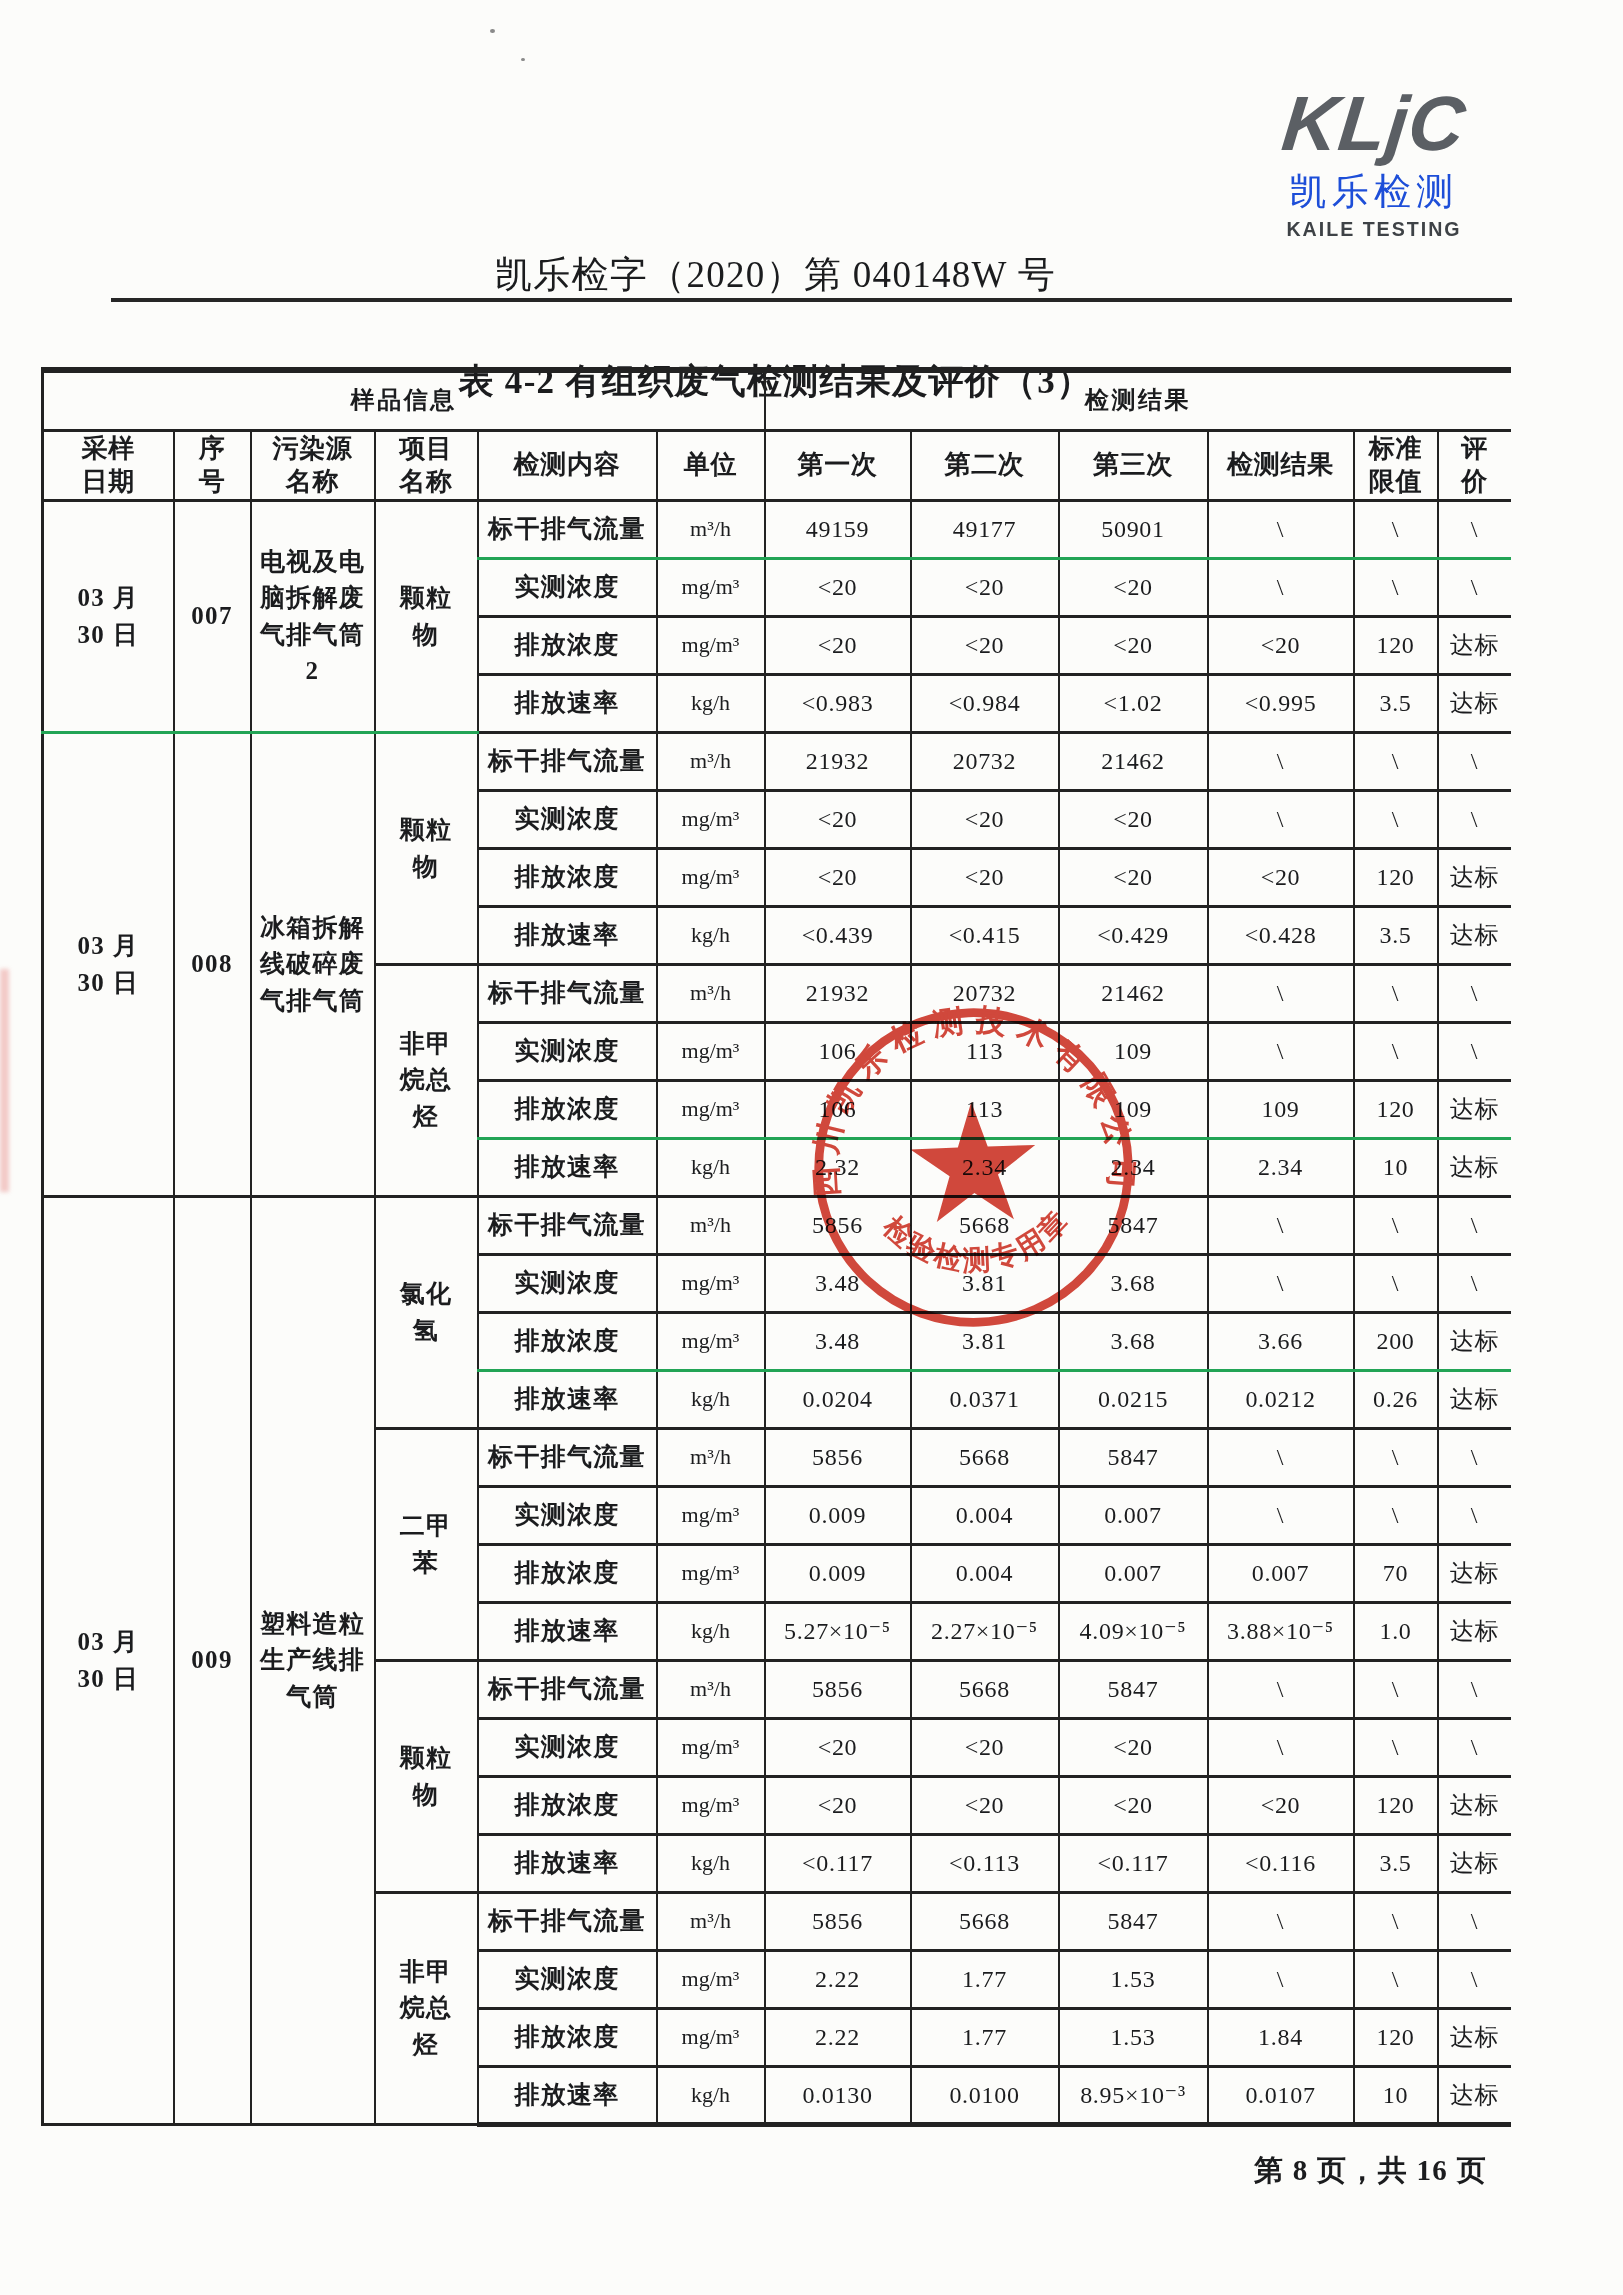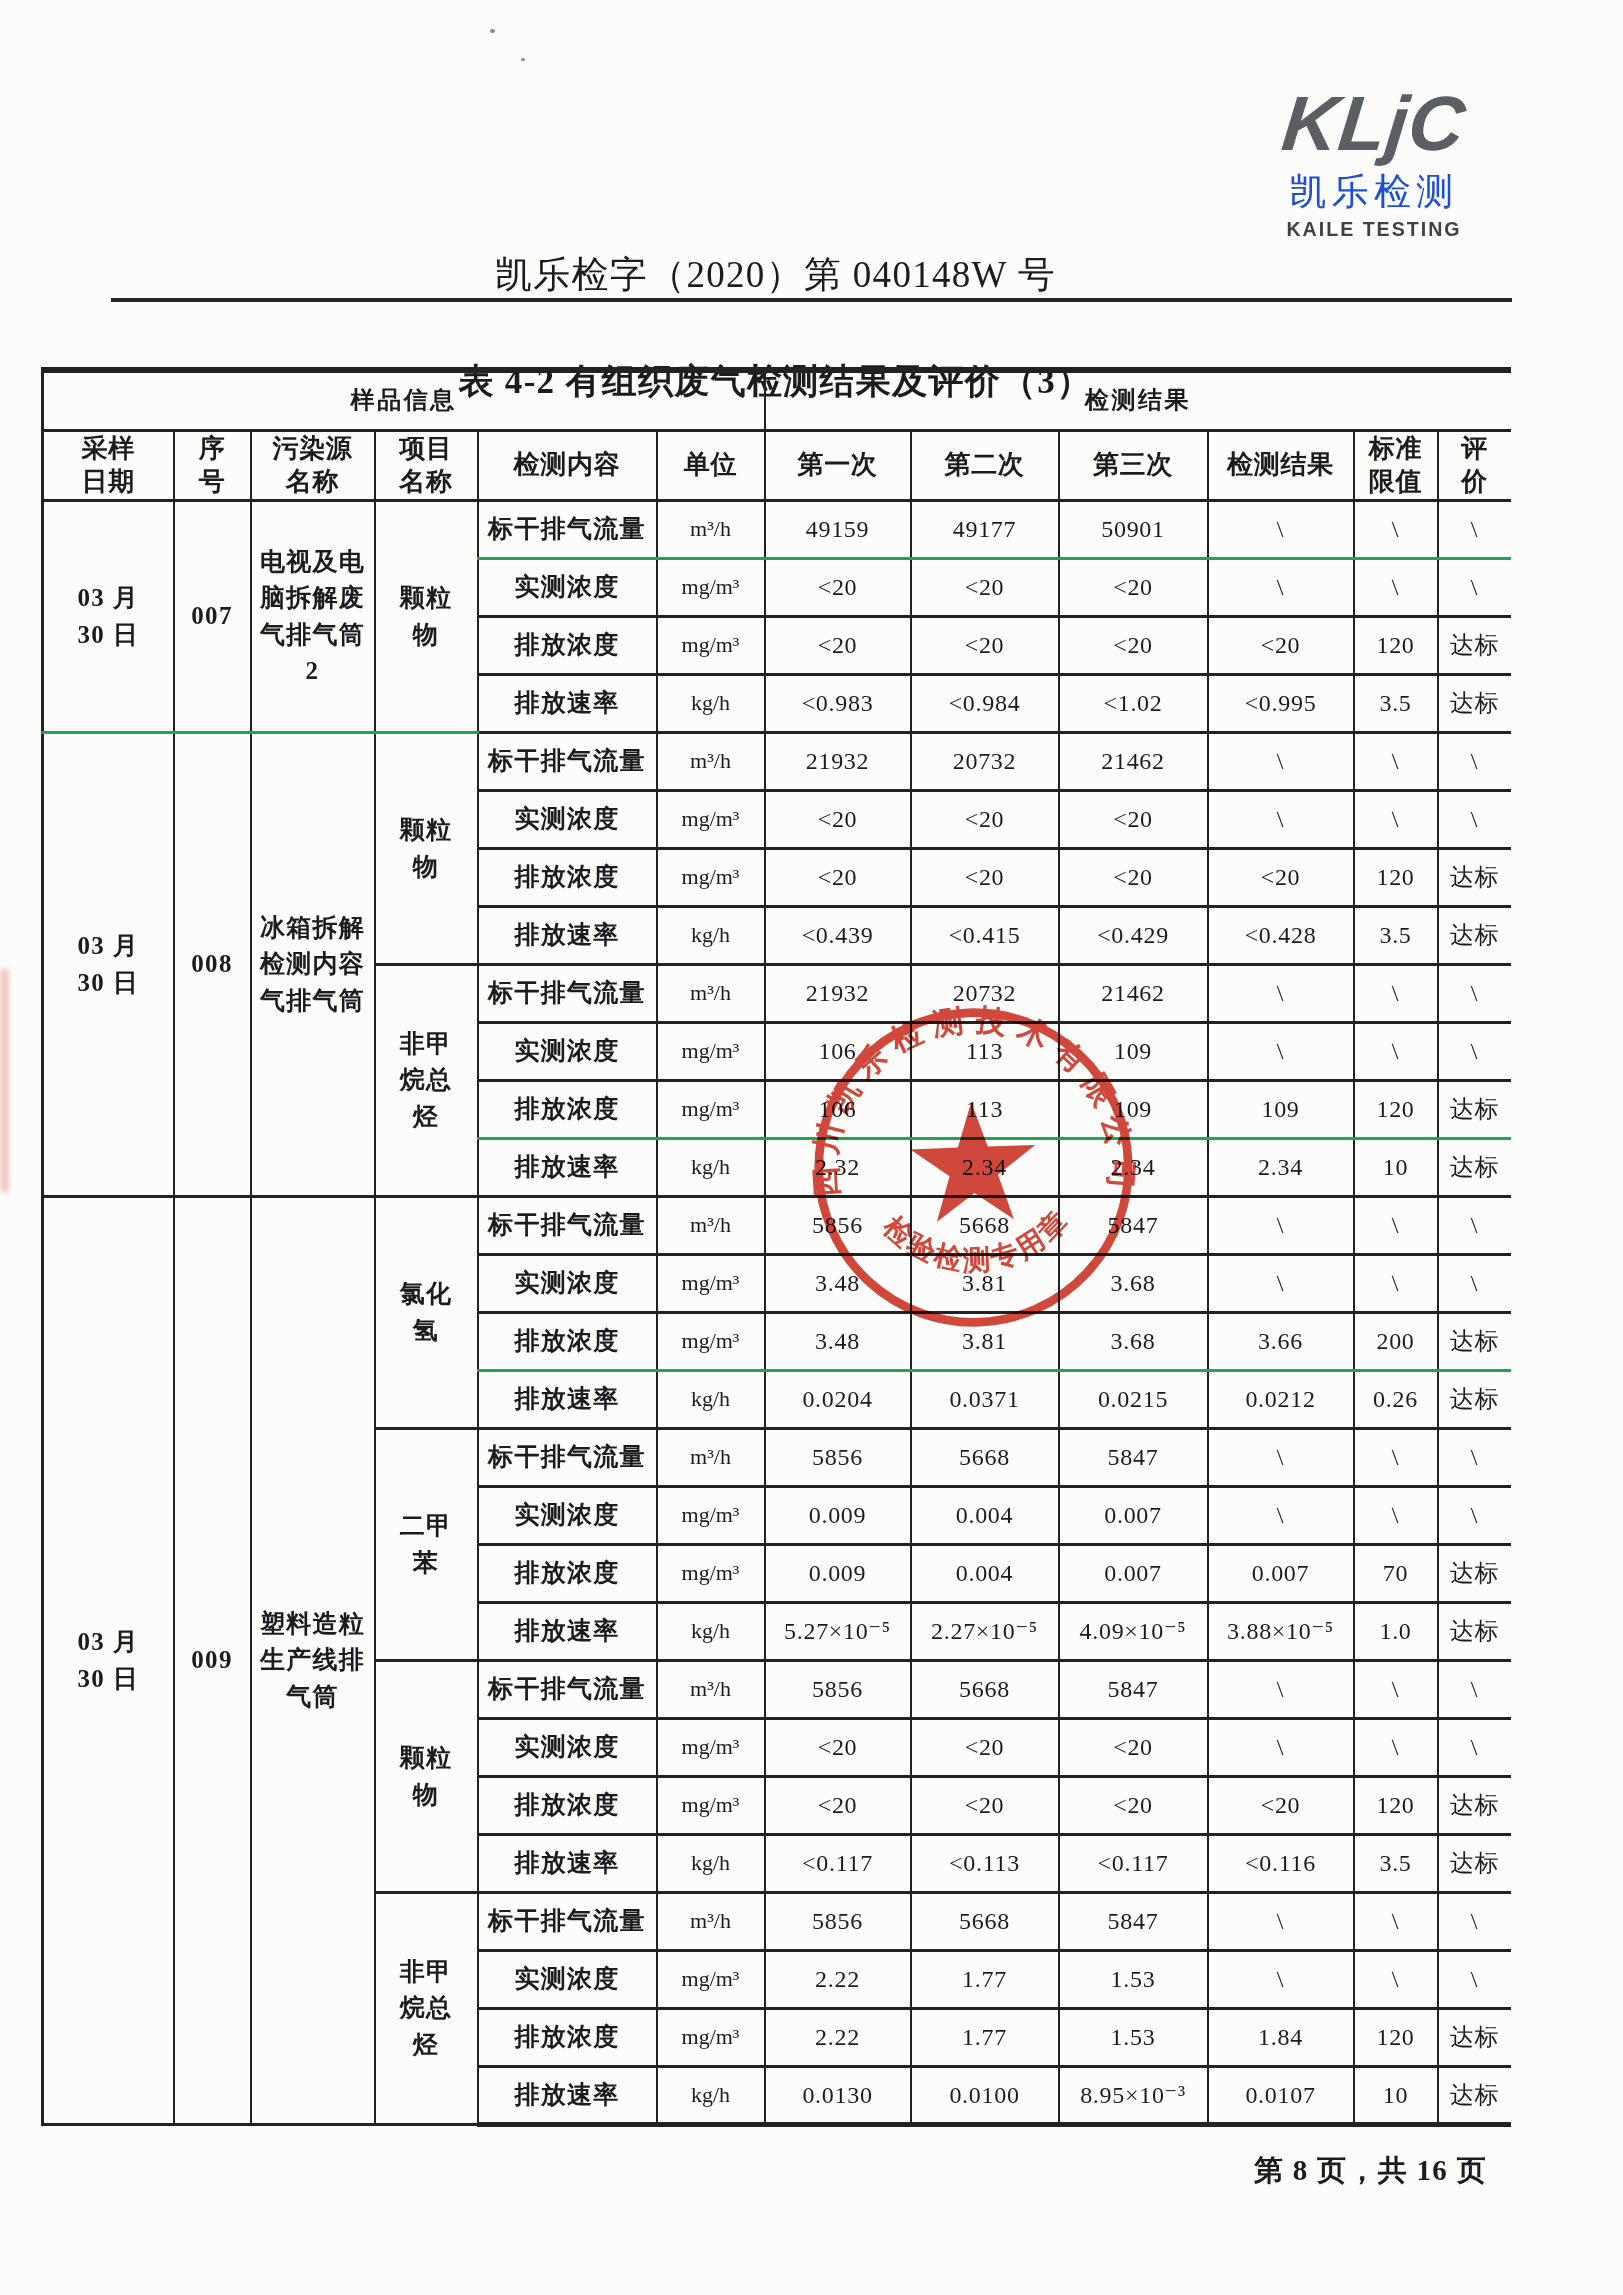--- a/index.html
+++ b/index.html
@@ -166,21 +166,21 @@
           <td class="cell-value">&lt;1.02</td>
           <td class="cell-value">&lt;0.995</td>
           <td class="cell-value">3.5</td>
           <td class="cell-value">达标</td>
         </tr>
         <tr>
           <td class="cell-date" rowspan="8">03 月
 30 日</td>
           <td class="cell-seq" rowspan="8">008</td>
           <td class="cell-source" rowspan="8">冰箱拆解
-检测内容
+线破碎废
 气排气筒</td>
           <td class="cell-project" rowspan="4">颗粒
 物</td>
           <td class="cell-content">标干排气流量</td>
           <td class="cell-unit">m³/h</td>
           <td class="cell-value">21932</td>
           <td class="cell-value">20732</td>
           <td class="cell-value">21462</td>
           <td class="cell-value">\</td>
           <td class="cell-value">\</td>

